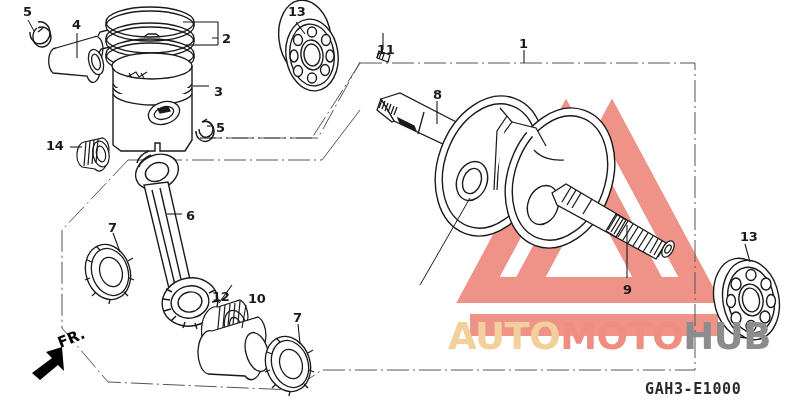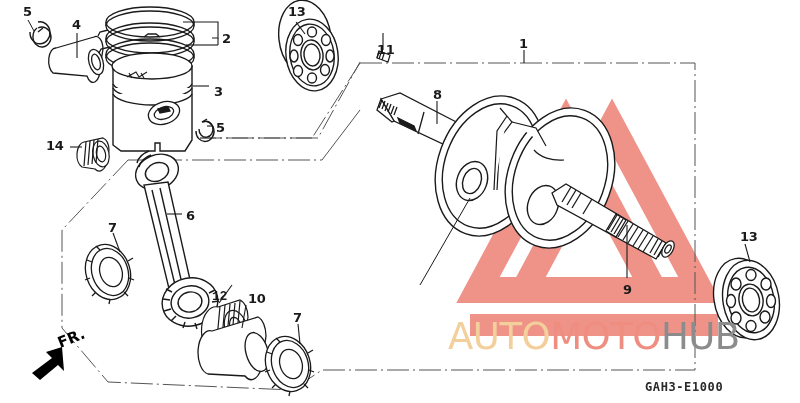--- a/index.html
+++ b/index.html
@@ -29,21 +29,21 @@
     color: #1a1a1a;
     line-height: 1;
     white-space: nowrap;
     letter-spacing: -0.3px;
   }
   #partcode {
     position: absolute;
     left: 645px;
     top: 380px;
     font-family: "DejaVu Sans Mono", monospace;
-    font-size: 12px;
+    font-size: 15px;
     font-weight: 700;
     letter-spacing: 0.6px;
     color: #2a2a2a;
     white-space: nowrap;
   }
   #fr-label {
     position: absolute;
     left: 55px;
     top: 335px;
     font-family: "DejaVu Sans", sans-serif;
@@ -52,21 +52,21 @@
     color: #000;
     transform: rotate(-22deg);
     transform-origin: left top;
     white-space: nowrap;
   }
   #watermark-text {
     position: absolute;
     left: 448px;
     top: 318px;
     font-family: "DejaVu Sans", sans-serif;
-    font-weight: 400;
+    font-weight: 700;
     font-size: 37px;
     letter-spacing: -0.5px;
     white-space: nowrap;
     line-height: 1;
   }
   #watermark-text .wm-auto { color: #f3cf9b; }
   #watermark-text .wm-moto { color: #ee8d80; }
   #watermark-text .wm-hub  { color: #8c8c8c; }
 </style>
 </head>
@@ -397,21 +397,21 @@
       <div class="callout-num" style="left: 288px; top: 5px;">13</div>
       <div class="callout-num" style="left: 377px; top: 19px; margin-top: 24px;">11</div>
       <div class="callout-num" style="left: 519px; top: 37px;">1</div>
       <div class="callout-num" style="left: 214px; top: 85px;">3</div>
       <div class="callout-num" style="left: 433px; top: 88px;">8</div>
       <div class="callout-num" style="left: 216px; top: 121px;">5</div>
       <div class="callout-num" style="left: 46px; top: 139px;">14</div>
       <div class="callout-num" style="left: 186px; top: 209px;">6</div>
       <div class="callout-num" style="left: 108px; top: 221px;">7</div>
       <div class="callout-num" style="left: 623px; top: 283px;">9</div>
-      <div class="callout-num" style="left: 212px; top: 290px; font-family: Liberation Mono, monospace;">12</div>
+      <div class="callout-num" style="left: 212px; top: 290px;">12</div>
       <div class="callout-num" style="left: 240px; top: 292px; margin-left: 8px;">10</div>
       <div class="callout-num" style="left: 293px; top: 311px;">7</div>
       <div class="callout-num" style="left: 740px; top: 230px;">13</div>
     </div>
 
   <div id="partcode">GAH3-E1000</div>
 
 </div>
 
 </body></html>

